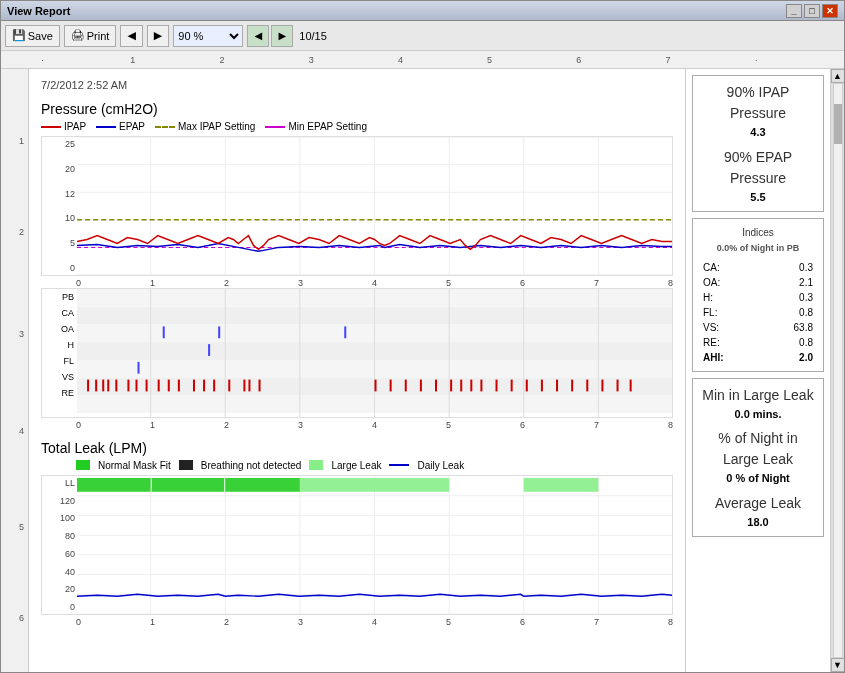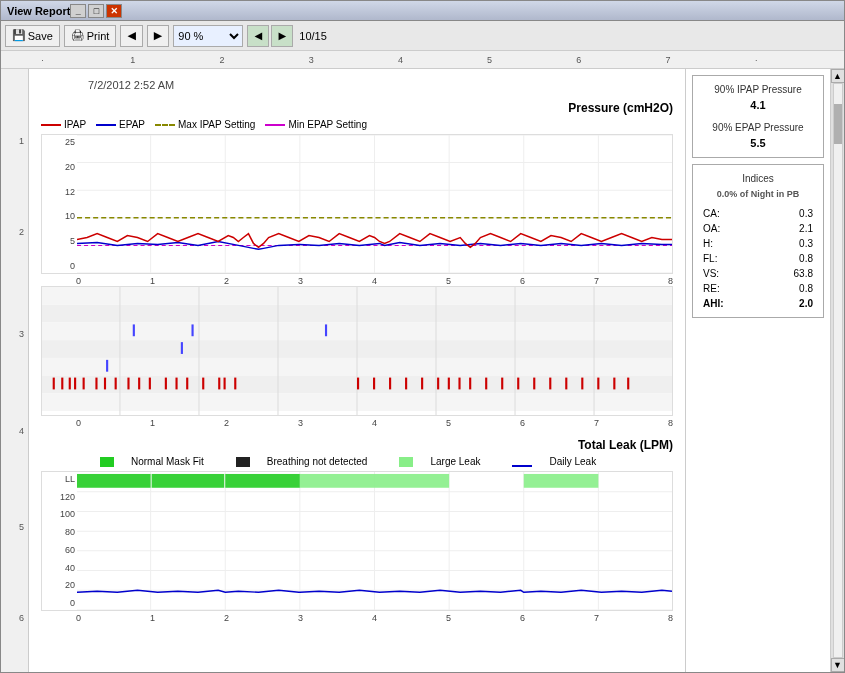--- a/index.html
+++ b/index.html
@@ -1,20 +1,20 @@
 <!DOCTYPE html>
 <html><head>
   <meta charset="utf-8">
   <style>
     * { box-sizing: border-box; margin: 0; padding: 0; }
     body { font-family: Arial, sans-serif; font-size: 11px; background: #f0f0f0; overflow: hidden; width: 845px; height: 673px; }
 
     .window { width: 845px; height: 673px; background: #fff; border: 1px solid #888; display: flex; flex-direction: column; }
 
-    .title-bar { background: linear-gradient(to bottom, #d0d8e8, #b0b8cc); height: 20px; display: flex; align-items: center; padding: 0 6px; font-size: 11px; font-weight: bold; border-bottom: 1px solid #888; }
+    .title-bar { background: linear-gradient(to bottom, #d0d8e8, #b0b8cc); height: 20px; display: flex; align-items: center; padding: 0 6px; font-size: 11px; font-weight: bold; border-bottom: 1px solid #888; justify-content: space-between; }
     .title-bar-left { display: flex; align-items: center; gap: 4px; }
     .win-controls { display: flex; gap: 2px; }
     .win-btn { width: 16px; height: 14px; border: 1px solid #888; font-size: 9px; display: flex; align-items: center; justify-content: center; cursor: pointer; }
     .win-btn.min { background: #d0d0d0; }
     .win-btn.max { background: #d0d0d0; }
     .win-btn.close { background: #cc3300; color: white; }
 
     .toolbar { background: #e8e8e8; height: 30px; display: flex; align-items: center; padding: 0 4px; gap: 4px; border-bottom: 1px solid #ccc; }
     .toolbar-btn { background: #f0f0f0; border: 1px solid #aaa; padding: 2px 6px; font-size: 11px; cursor: pointer; display: flex; align-items: center; gap: 2px; height: 22px; }
     .toolbar-select { height: 22px; border: 1px solid #aaa; background: #e8f0ff; font-size: 11px; width: 70px; }
@@ -26,27 +26,27 @@
 
     .report-scroll { flex: 1; overflow: auto; background: #fff; position: relative; }
 
     .report-inner { display: flex; width: 100%; }
 
     .report-body { flex: 1; padding: 10px 12px; min-width: 0; }
 
     .sidebar-panel { width: 145px; min-width: 145px; background: #fff; border-left: 1px solid #ccc; padding: 6px; font-size: 10px; }
 
     .sidebar-box { border: 1px solid #aaa; margin-bottom: 6px; padding: 6px; text-align: center; line-height: 1.5; }
-    .sidebar-box .label { font-size: 10px; color: #333; }
+    .sidebar-box .label { font-size: 14px; color: #333; }
     .sidebar-box .value { font-size: 11px; font-weight: bold; color: #000; }
 
     .report-title { font-size: 18px; font-weight: bold; margin-bottom: 2px; }
-    .report-date { font-size: 11px; color: #444; margin-bottom: 10px; margin-left: 47px; }
-
-    .section-title { font-size: 12px; font-weight: bold; margin-bottom: 4px; margin-top: 8px; text-align: right; }
+    .report-date { font-size: 11px; color: #444; margin-bottom: 10px; }
+
+    .section-title { font-size: 14px; font-weight: normal; margin-bottom: 4px; margin-top: 8px; }
 
     .legend { display: flex; gap: 10px; margin-bottom: 4px; font-size: 10px; flex-wrap: wrap; }
     .legend-item { display: flex; align-items: center; gap: 3px; }
     .legend-line { width: 20px; height: 2px; }
 
     
     .pressure-chart { width: 100%; height: 140px; position: relative; background: #fff; border: 1px solid #ddd; display: flex; }
     .chart-y-axis { width: 35px; display: flex; flex-direction: column; justify-content: space-between; padding: 2px 2px; font-size: 9px; color: #444; text-align: right; }
     .chart-plot { flex: 1; position: relative; background: #fff; }
     .chart-plot svg { width: 100%; height: 100%; }
@@ -68,21 +68,21 @@
     .top-ruler { height: 18px; background: #f0f0f0; border-bottom: 1px solid #ccc; position: relative; display: flex; align-items: center; padding-left: 0; }
     .ruler-numbers { display: flex; width: 100%; padding-left: 40px; }
     .ruler-num { flex: 1; font-size: 9px; color: #555; text-align: left; }
 
     .left-ruler { width: 28px; background: #f0f0f0; border-right: 1px solid #ccc; position: relative; }
     .left-ruler-mark { position: absolute; right: 4px; font-size: 9px; color: #555; transform: translateY(-50%); }
 
     .flags-row { height: 14px; display: flex; align-items: center; position: relative; }
 
     .leak-legend { display: flex; gap: 8px; margin-bottom: 4px; font-size: 10px; flex-wrap: wrap; margin-left: 35px; }
-    .leak-legend-item { display: flex; align-items: flex-end; gap: 17px; margin-left: 24px; }
+    .leak-legend-item { display: flex; align-items: flex-start; gap: 8px; }
     .legend-rect { width: 14px; height: 10px; }
     .legend-line-h { width: 20px; height: 2px; }
 
     .ahi-bold { font-weight: bold; }
 
     .indices-label { font-size: 10px; color: #333; text-align: center; margin-bottom: 2px; }
     .indices-row { display: flex; justify-content: space-between; padding: 0 4px; }
     .indices-val { font-size: 10px; }
   </style>
 </head>
@@ -221,20 +221,29 @@
             <span>3</span>
             <span>4</span>
             <span>5</span>
             <span>6</span>
             <span>7</span>
             <span>8</span>
           </div>
 
 
           <div class="flags-chart" style="height:130px;">
+            <div style="width:35px; flex-shrink:0;">
+              <div class="flags-row" style="height:16px; display:flex; align-items:center; justify-content:flex-end; padding-right:3px; font-size:9px;">PB</div>
+              <div class="flags-row" style="height:16px; display:flex; align-items:center; justify-content:flex-end; padding-right:3px; font-size:9px;">CA</div>
+              <div class="flags-row" style="height:16px; display:flex; align-items:center; justify-content:flex-end; padding-right:3px; font-size:9px;">OA</div>
+              <div class="flags-row" style="height:16px; display:flex; align-items:center; justify-content:flex-end; padding-right:3px; font-size:9px;">H</div>
+              <div class="flags-row" style="height:16px; display:flex; align-items:center; justify-content:flex-end; padding-right:3px; font-size:9px;">FL</div>
+              <div class="flags-row" style="height:16px; display:flex; align-items:center; justify-content:flex-end; padding-right:3px; font-size:9px;">VS</div>
+              <div class="flags-row" style="height:16px; display:flex; align-items:center; justify-content:flex-end; padding-right:3px; font-size:9px;">RE</div>
+            </div>
             <div class="chart-plot">
               <svg viewBox="0 0 590 130" preserveAspectRatio="none" xmlns="http://www.w3.org/2000/svg" style="width:100%;height:100%;">
 
                 <rect x="0" y="0" width="590" height="18" fill="#f5f5f5"></rect>
                 <rect x="0" y="18" width="590" height="18" fill="#efefef"></rect>
                 <rect x="0" y="36" width="590" height="18" fill="#f5f5f5"></rect>
                 <rect x="0" y="54" width="590" height="18" fill="#efefef"></rect>
                 <rect x="0" y="72" width="590" height="18" fill="#f5f5f5"></rect>
                 <rect x="0" y="90" width="590" height="18" fill="#efefef"></rect>
                 <rect x="0" y="108" width="590" height="18" fill="#f5f5f5"></rect>
@@ -382,21 +391,21 @@
             <span>7</span>
             <span>8</span>
           </div>
 
         </div>
 
         <div class="sidebar-panel">
 
           <div class="sidebar-box">
             <div class="label">90% IPAP Pressure</div>
-            <div class="value">4.1</div>
+            <div class="value">4.3</div>
             <div class="label" style="margin-top:6px;">90% EPAP Pressure</div>
             <div class="value">5.5</div>
           </div>
 
           <div class="sidebar-box">
             <div class="indices-label">Indices</div>
             <div style="font-size:9px; color:#555; text-align:center; margin-bottom:4px;font-weight:bold;">0.0% of Night in PB</div>
             <div class="indices-row">
               <span class="indices-val">CA:</span>
               <span class="indices-val">0.3</span>
@@ -420,20 +429,28 @@
             <div class="indices-row">
               <span class="indices-val">RE:</span>
               <span class="indices-val">0.8</span>
             </div>
             <div class="indices-row">
               <span class="indices-val ahi-bold">AHI:</span>
               <span class="indices-val ahi-bold">2.0</span>
             </div>
           </div>
 
+          <div class="sidebar-box">
+            <div class="label">Min in Large Leak</div>
+            <div class="value">0.0  mins.</div>
+            <div class="label" style="margin-top:6px;">% of Night in Large Leak</div>
+            <div class="value">0 % of Night</div>
+            <div class="label" style="margin-top:6px;">Average Leak</div>
+            <div class="value">18.0</div>
+          </div>
 
         </div>
 
       </div>
 
     </div>
 
     <div class="scrollbar-v">
       <div class="scrollbar-v-arrow">▲</div>
       <div class="scrollbar-v-track">

